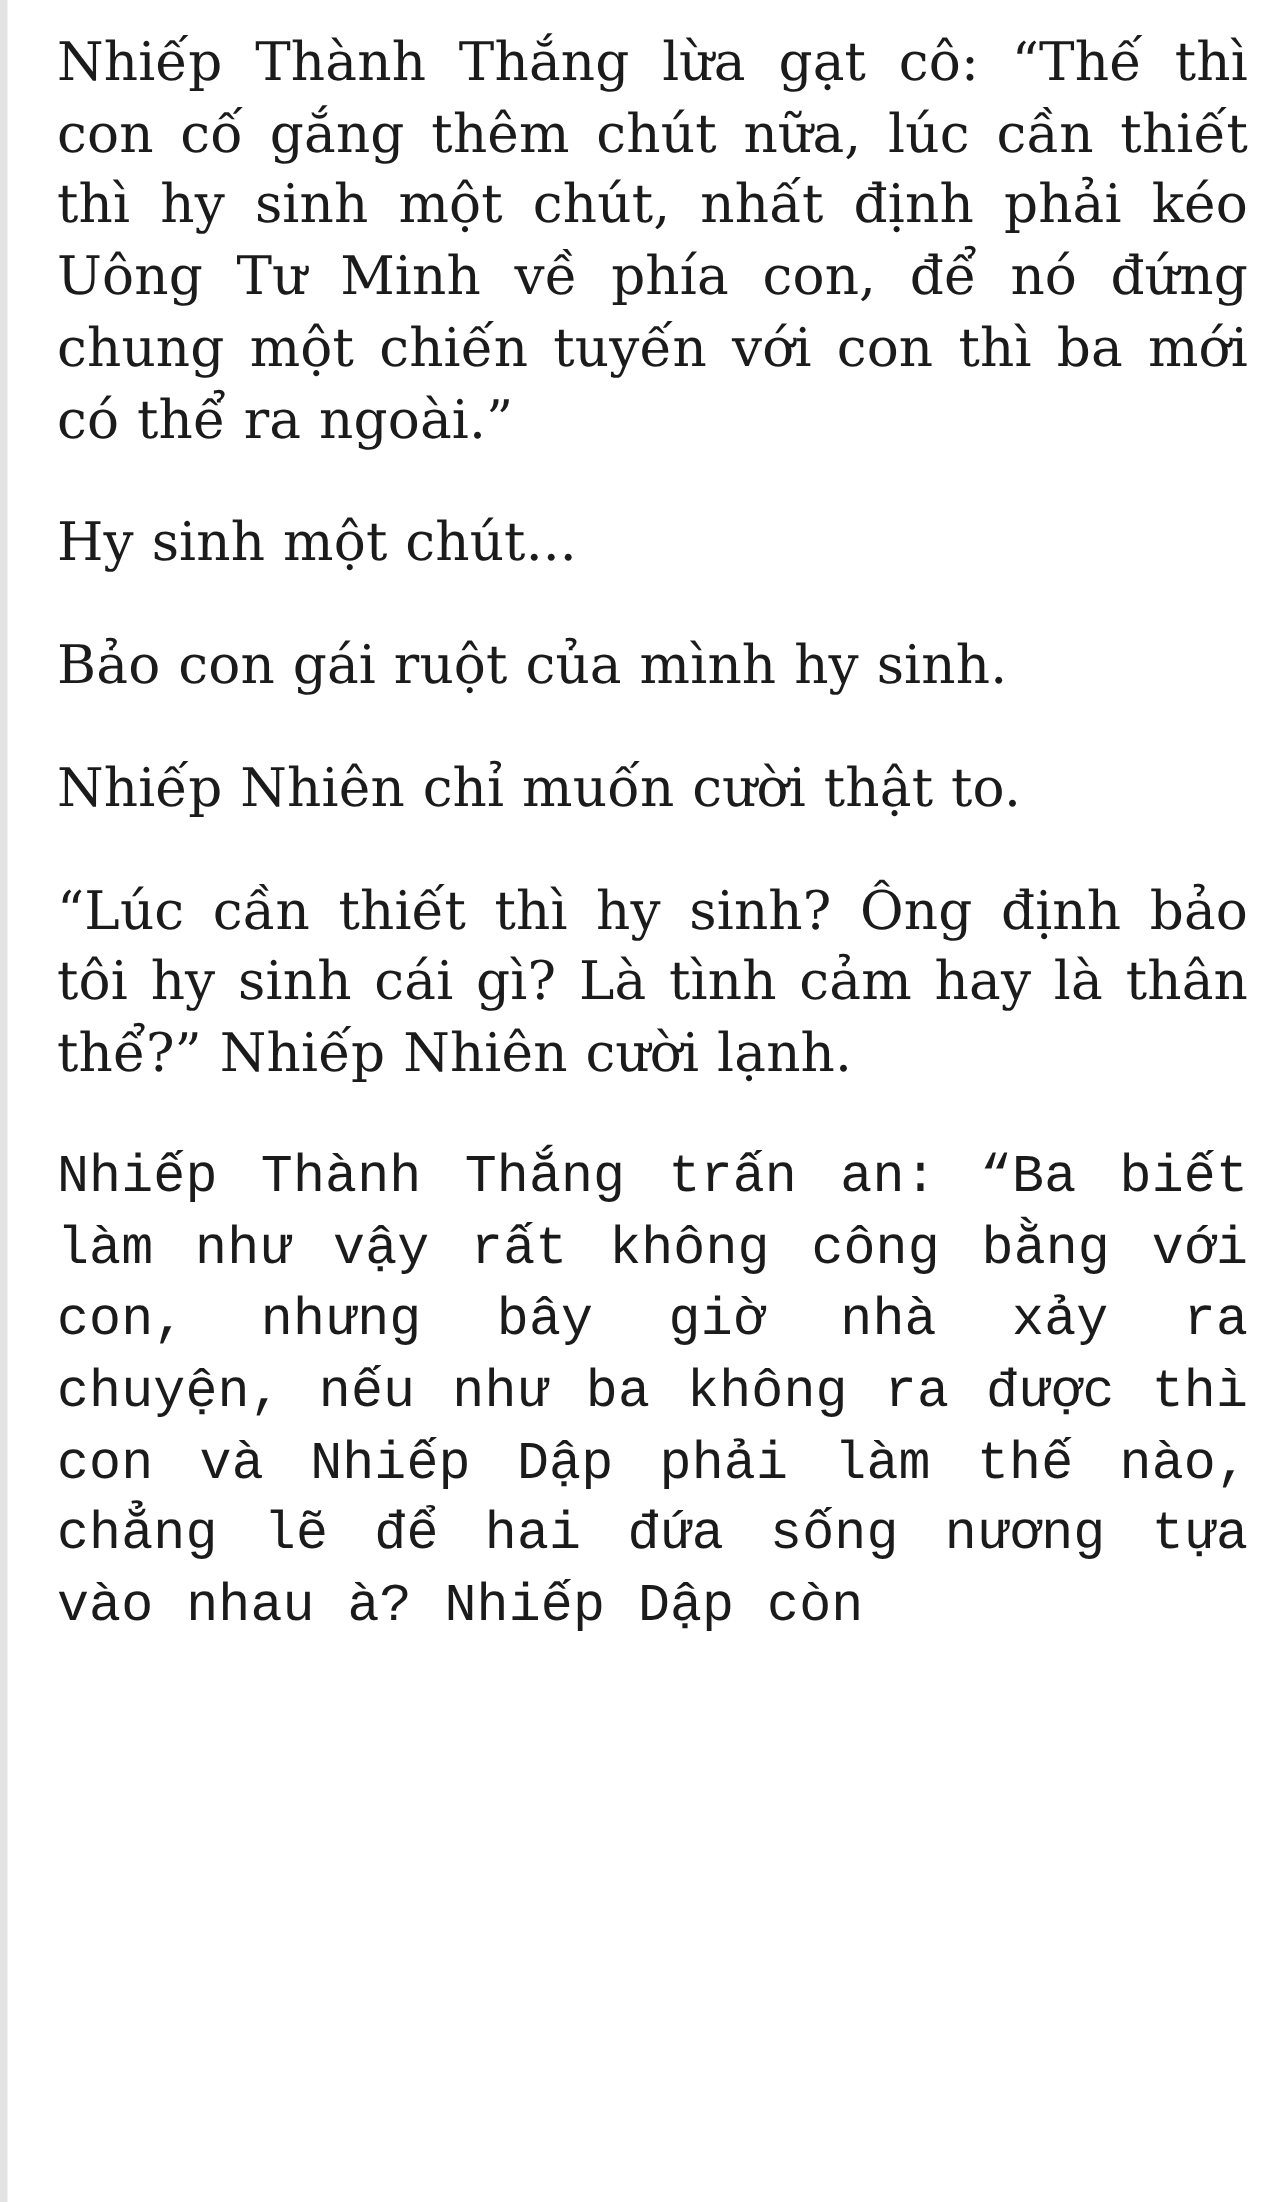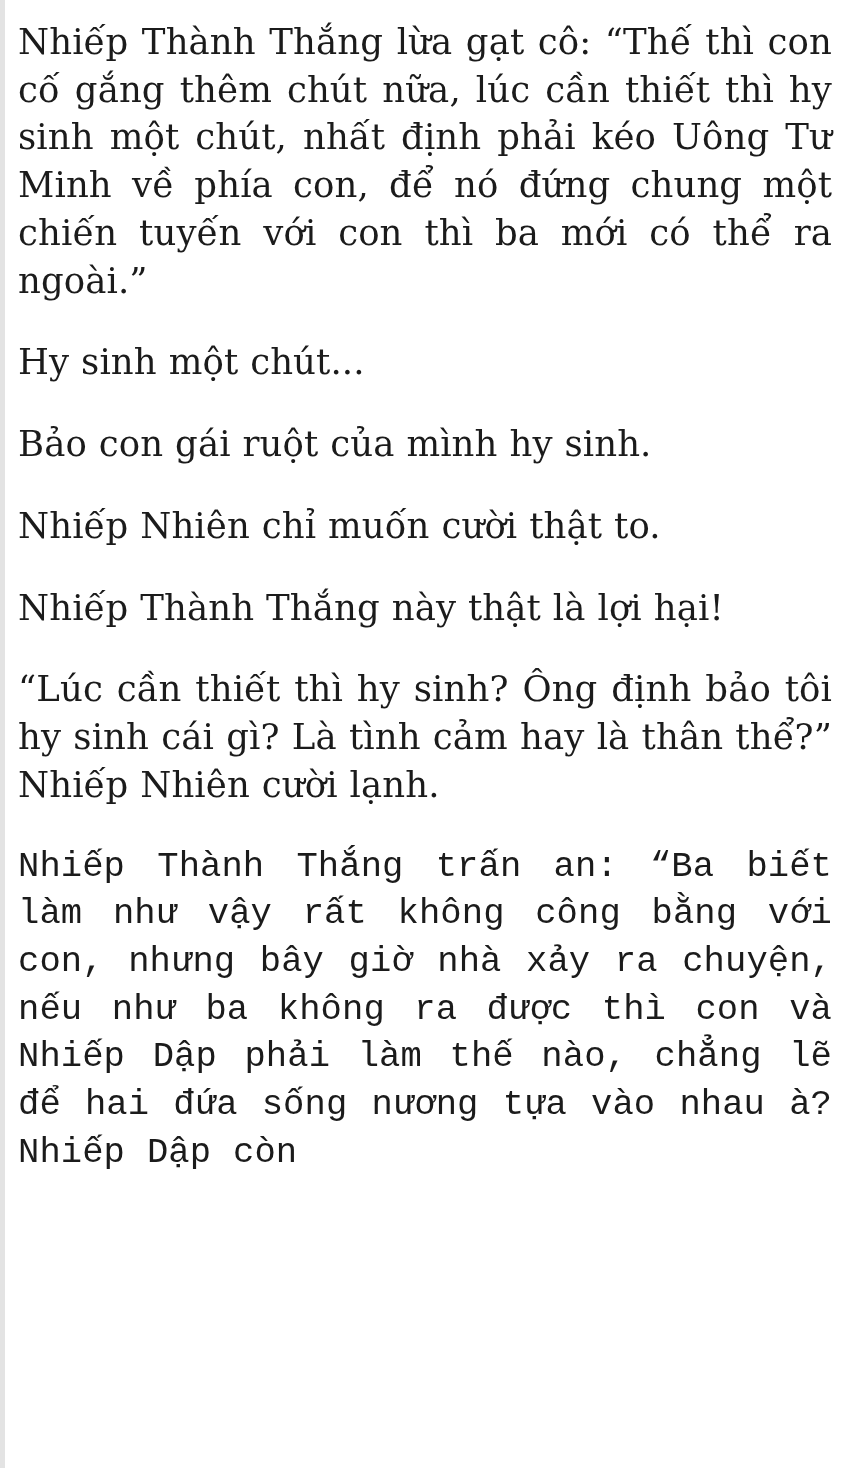--- a/index.html
+++ b/index.html
@@ -13,21 +13,21 @@
     min-height: 1468px;
     font-family: "DejaVu Serif", "Liberation Serif", serif;
     color: #1b1b1b;
     -webkit-font-smoothing: antialiased;
   }
   #reader {
     position: relative;
     width: 856px;
     min-height: 1468px;
     box-sizing: border-box;
-    padding: 18px 24px 0 18px;
+    padding: 18px 24px 0 38px;
     overflow: hidden;
   }
   .left-rail {
     position: absolute;
     left: 0;
     top: 0;
     width: 5px;
     height: 1468px;
     background: #e3e3e3;
   }
@@ -53,17 +53,16 @@
 <body>
 
 <div id="reader">
 
   <div class="left-rail"></div>
 
   <p class="para">Nhiếp Thành Thắng lừa gạt cô: “Thế thì con cố gắng thêm chút nữa, lúc cần thiết thì hy sinh một chút, nhất định phải kéo Uông Tư Minh về phía con, để nó đứng chung một chiến tuyến với con thì ba mới có thể ra ngoài.”</p>
   <p class="para short">Hy sinh một chút...</p>
   <p class="para short">Bảo con gái ruột của mình hy sinh.</p>
   <p class="para short">Nhiếp Nhiên chỉ muốn cười thật to.</p>
-  <p class="para short">Nhiếp Thành Thắng này thật là lợi hại!</p>
   <p class="para">“Lúc cần thiết thì hy sinh? Ông định bảo tôi hy sinh cái gì? Là tình cảm hay là thân thể?” Nhiếp Nhiên cười lạnh.</p>
   <p class="para">Nhiếp Thành Thắng trấn an: “Ba biết làm như vậy rất không công bằng với con, nhưng bây giờ nhà xảy ra chuyện, nếu như ba không ra được thì con và Nhiếp Dập phải làm thế nào, chẳng lẽ để hai đứa sống nương tựa vào nhau à? Nhiếp Dập còn</p>
 
 </div>
 
 </body></html>

